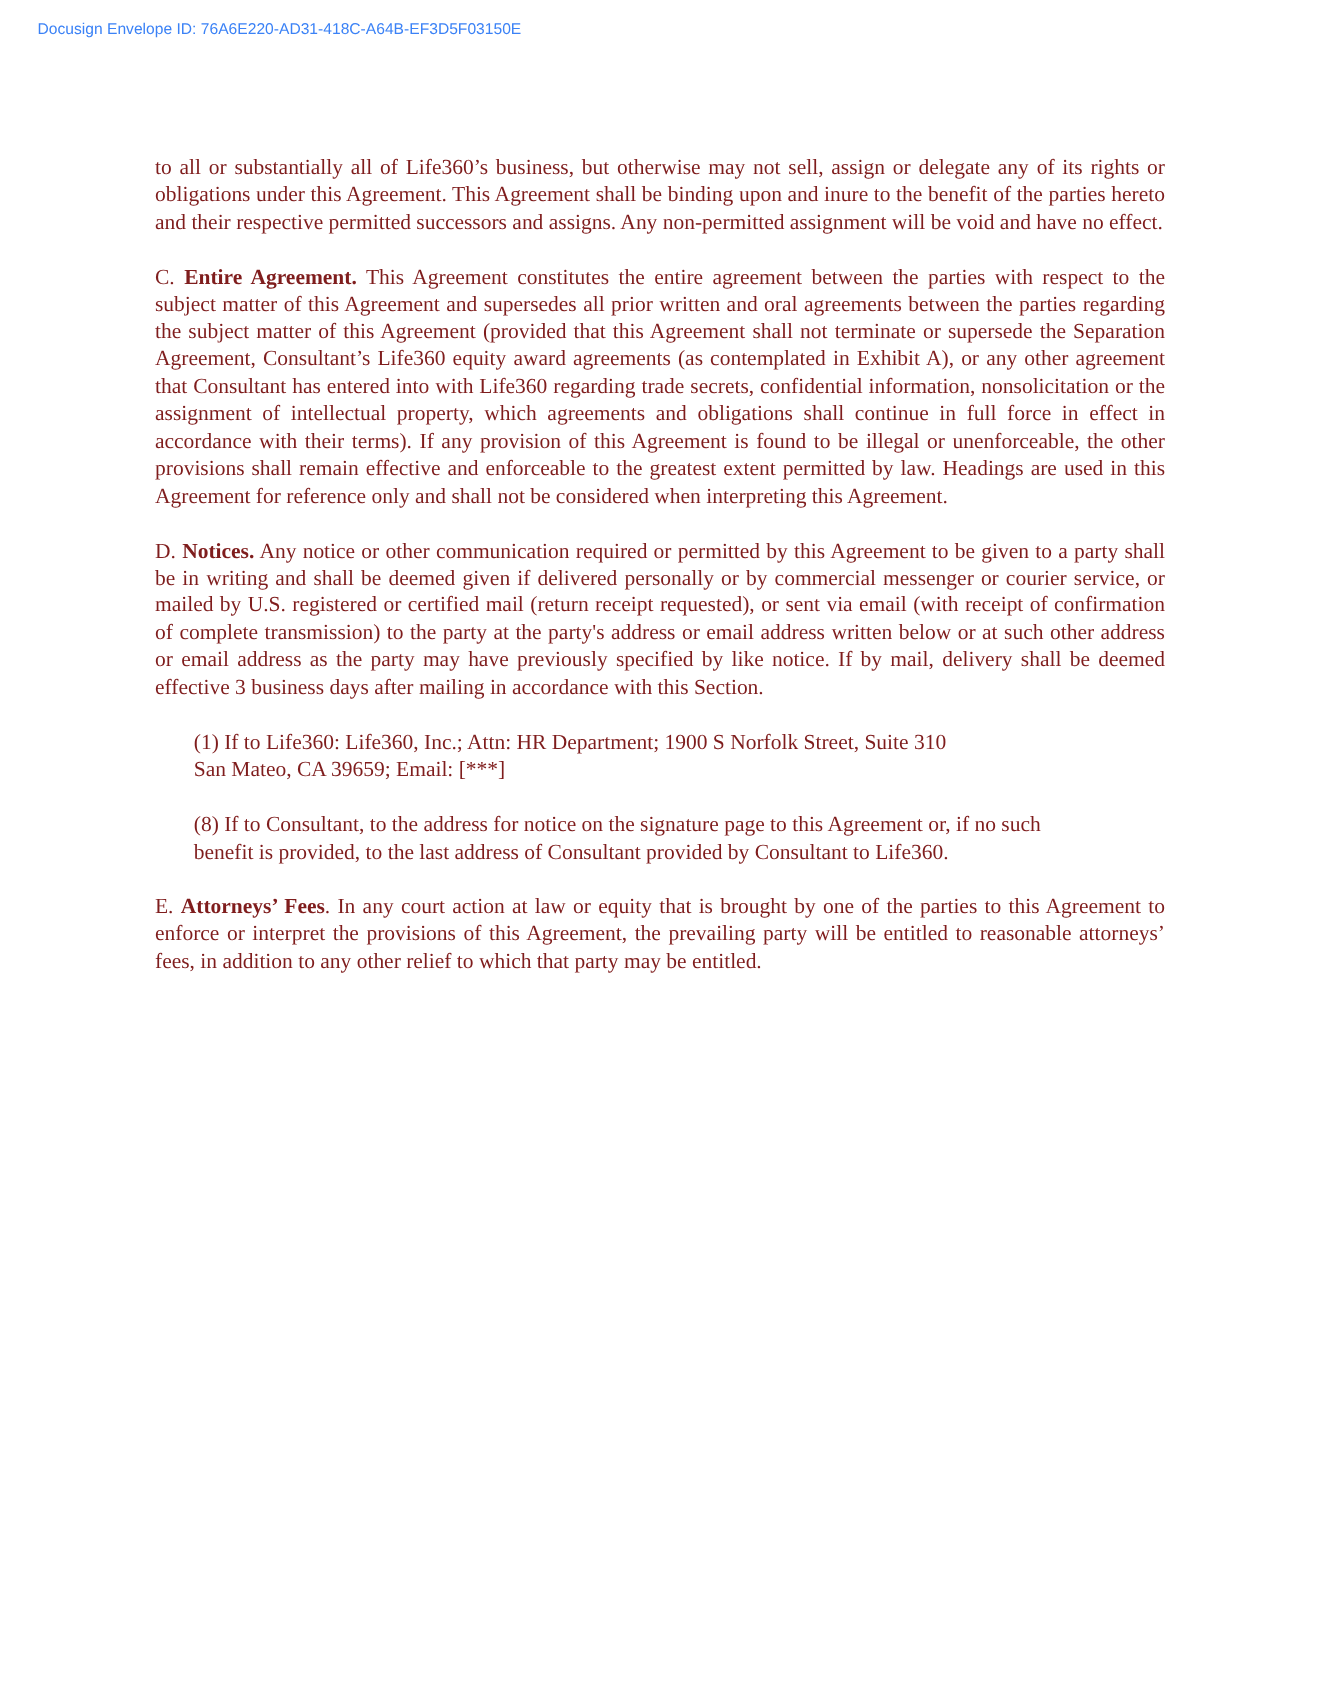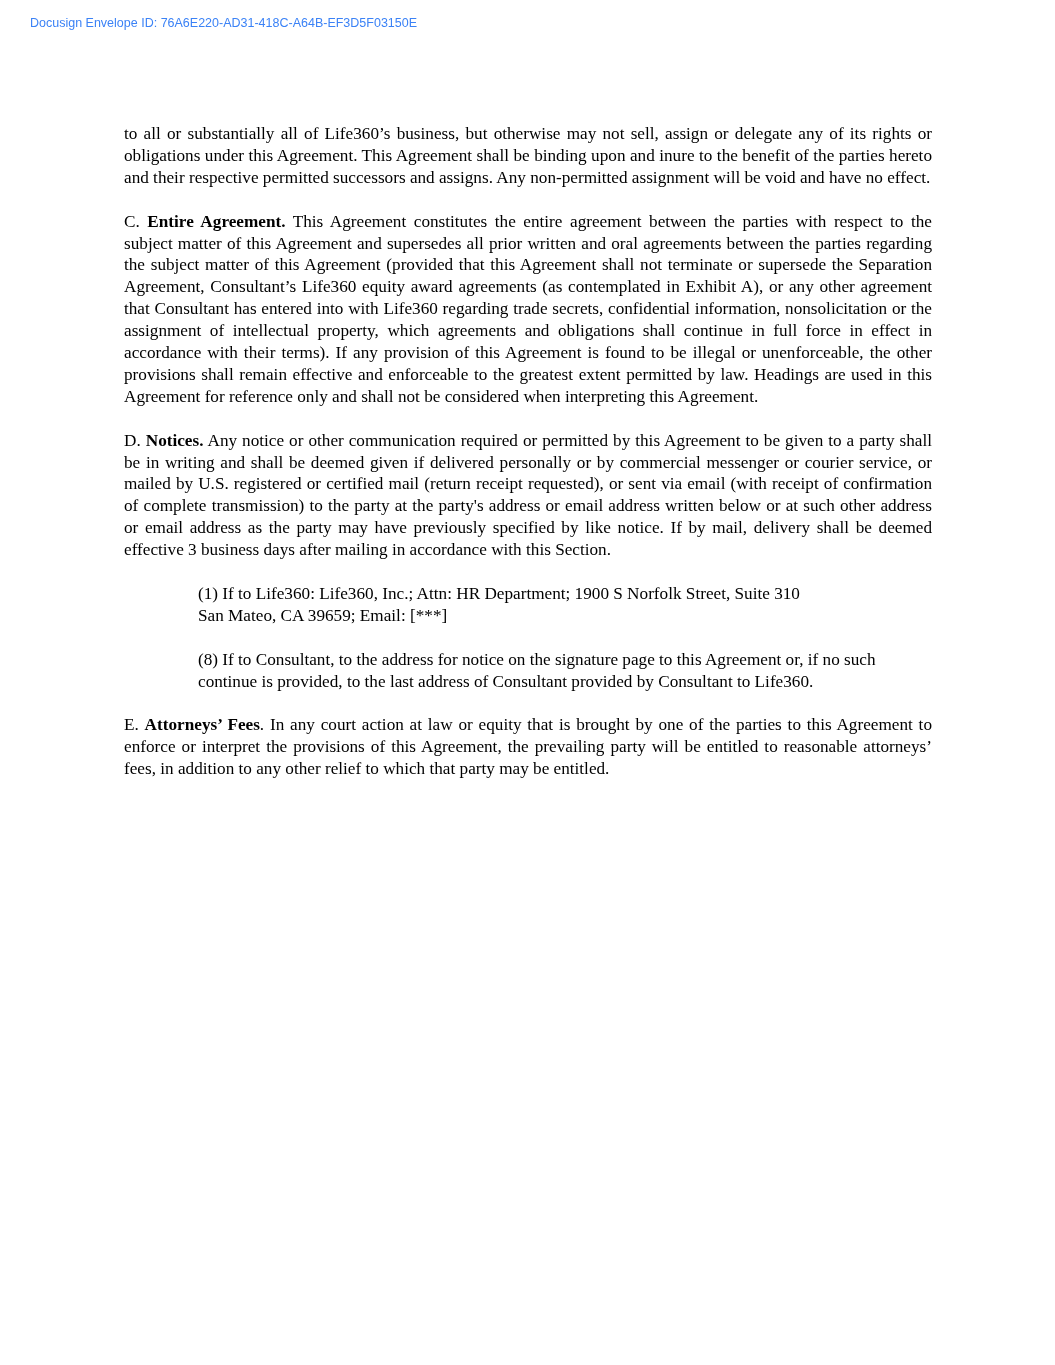--- a/index.html
+++ b/index.html
@@ -24,37 +24,36 @@
       letter-spacing: 0;
     }
     .page-body {
       position: absolute;
       left: 124px;
       top: 123px;
       width: 808px;
       font-family: "Liberation Serif", serif;
       font-size: 17.2px;
       line-height: 21.9px;
-      color: #000000;
+      color: #7f1d1d;
     }
     .para {
       margin: 0 0 21.9px 0;
       text-align: justify;
       text-align-last: left;
     }
     .heading-label {
       font-weight: bold;
     }
     .notice-item {
       margin: 0 0 21.9px 31px;
       text-align: left;
     }
     .line {
       display: block;
-      margin-left: 43px;
     }
   </style>
 </head>
 <body>
 
 <div class="envelope-id">Docusign Envelope ID: 76A6E220-AD31-418C-A64B-EF3D5F03150E</div>
 
 <div class="page-body">
 
   <p class="para">to all or substantially all of Life360’s business, but otherwise may not sell, assign or delegate any of its rights or obligations under this Agreement. This Agreement shall be binding upon and inure to the benefit of the parties hereto and their respective permitted successors and assigns. Any non-permitted assignment will be void and have no effect.</p>
@@ -63,19 +62,19 @@
 
   <p class="para"><span>D. </span><span class="heading-label">Notices.</span><span> Any notice or other communication required or permitted by this Agreement to be given to a party shall be in writing and shall be deemed given if delivered personally or by commercial messenger or courier service, or mailed by U.S. registered or certified mail (return receipt requested), or sent via email (with receipt of confirmation of complete transmission) to the party at the party's address or email address written below or at such other address or email address as the party may have previously specified by like notice. If by mail, delivery shall be deemed effective 3 business days after mailing in accordance with this Section.</span></p>
 
   <div class="notice-item">
     <span class="line">(1) If to Life360: Life360, Inc.; Attn: HR Department; 1900 S Norfolk Street, Suite 310</span>
     <span class="line">San Mateo, CA 39659; Email: [***]</span>
   </div>
 
   <div class="notice-item">
     <span class="line">(8) If to Consultant, to the address for notice on the signature page to this Agreement or, if no such</span>
-    <span class="line">continue is provided, to the last address of Consultant provided by Consultant to Life360.</span>
+    <span class="line">benefit is provided, to the last address of Consultant provided by Consultant to Life360.</span>
   </div>
 
   <p class="para"><span>E. </span><span class="heading-label">Attorneys’ Fees</span><span>.</span><span> In any court action at law or equity that is brought by one of the parties to this Agreement to enforce or interpret the provisions of this Agreement, the prevailing party will be entitled to reasonable attorneys’ fees, in addition to any other relief to which that party may be entitled.</span></p>
 
 
 </div>
 
 </body></html>

